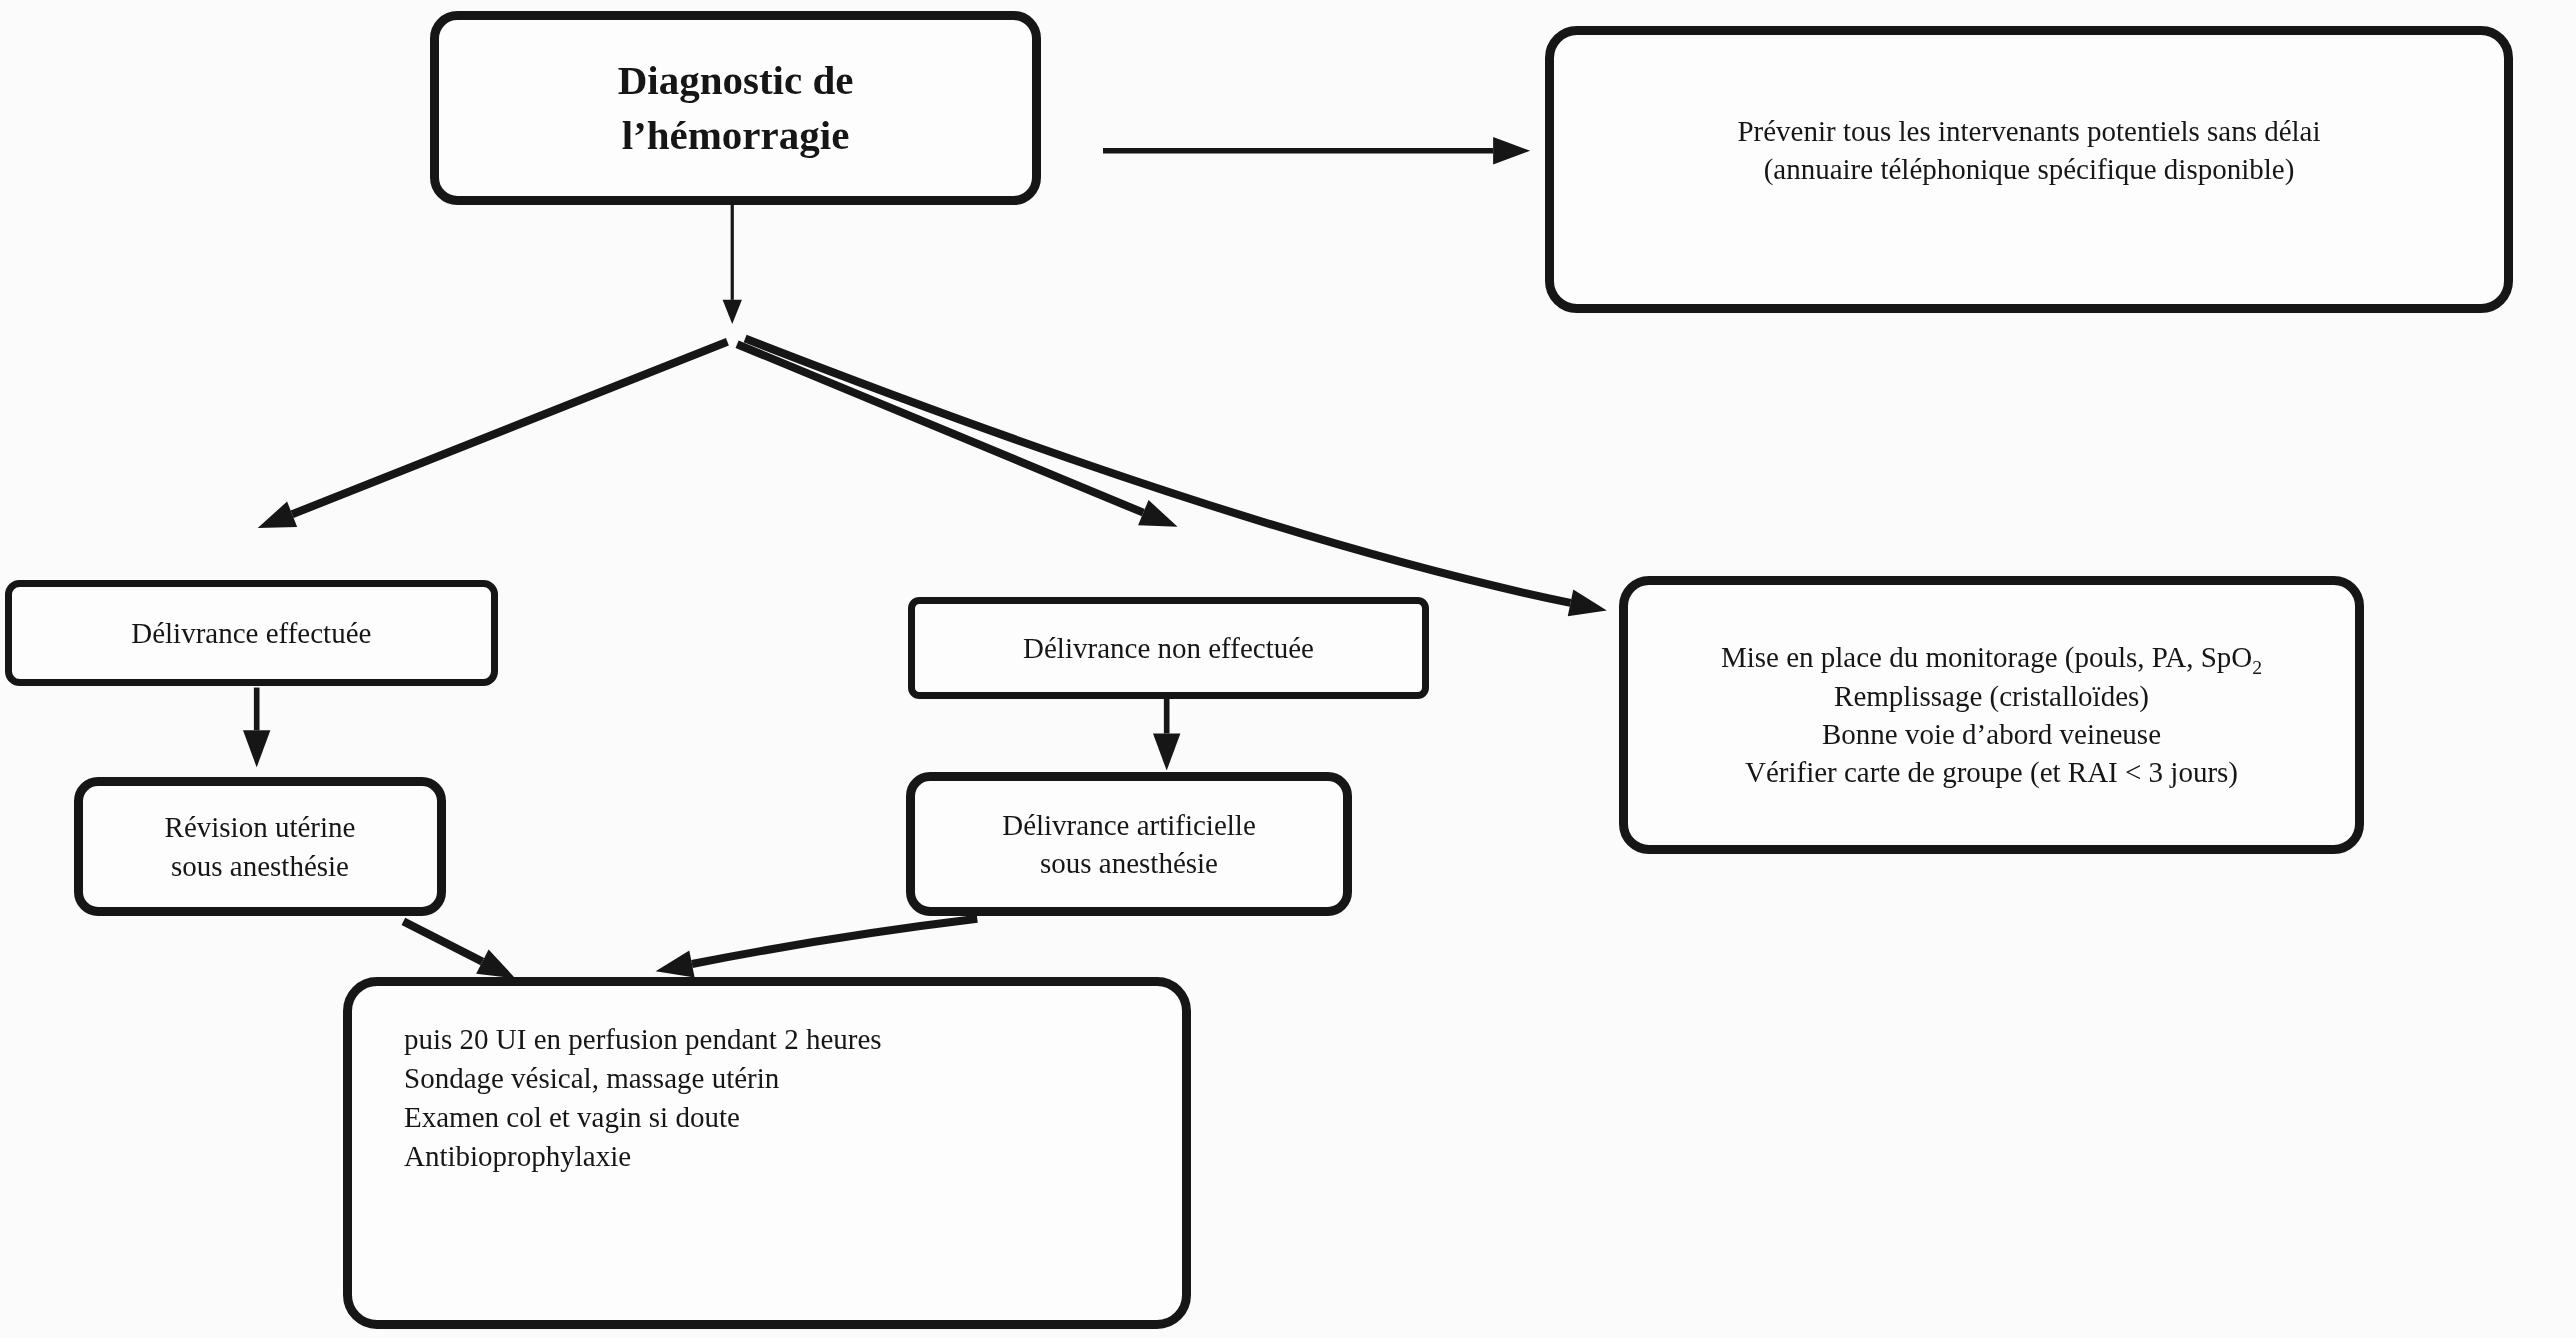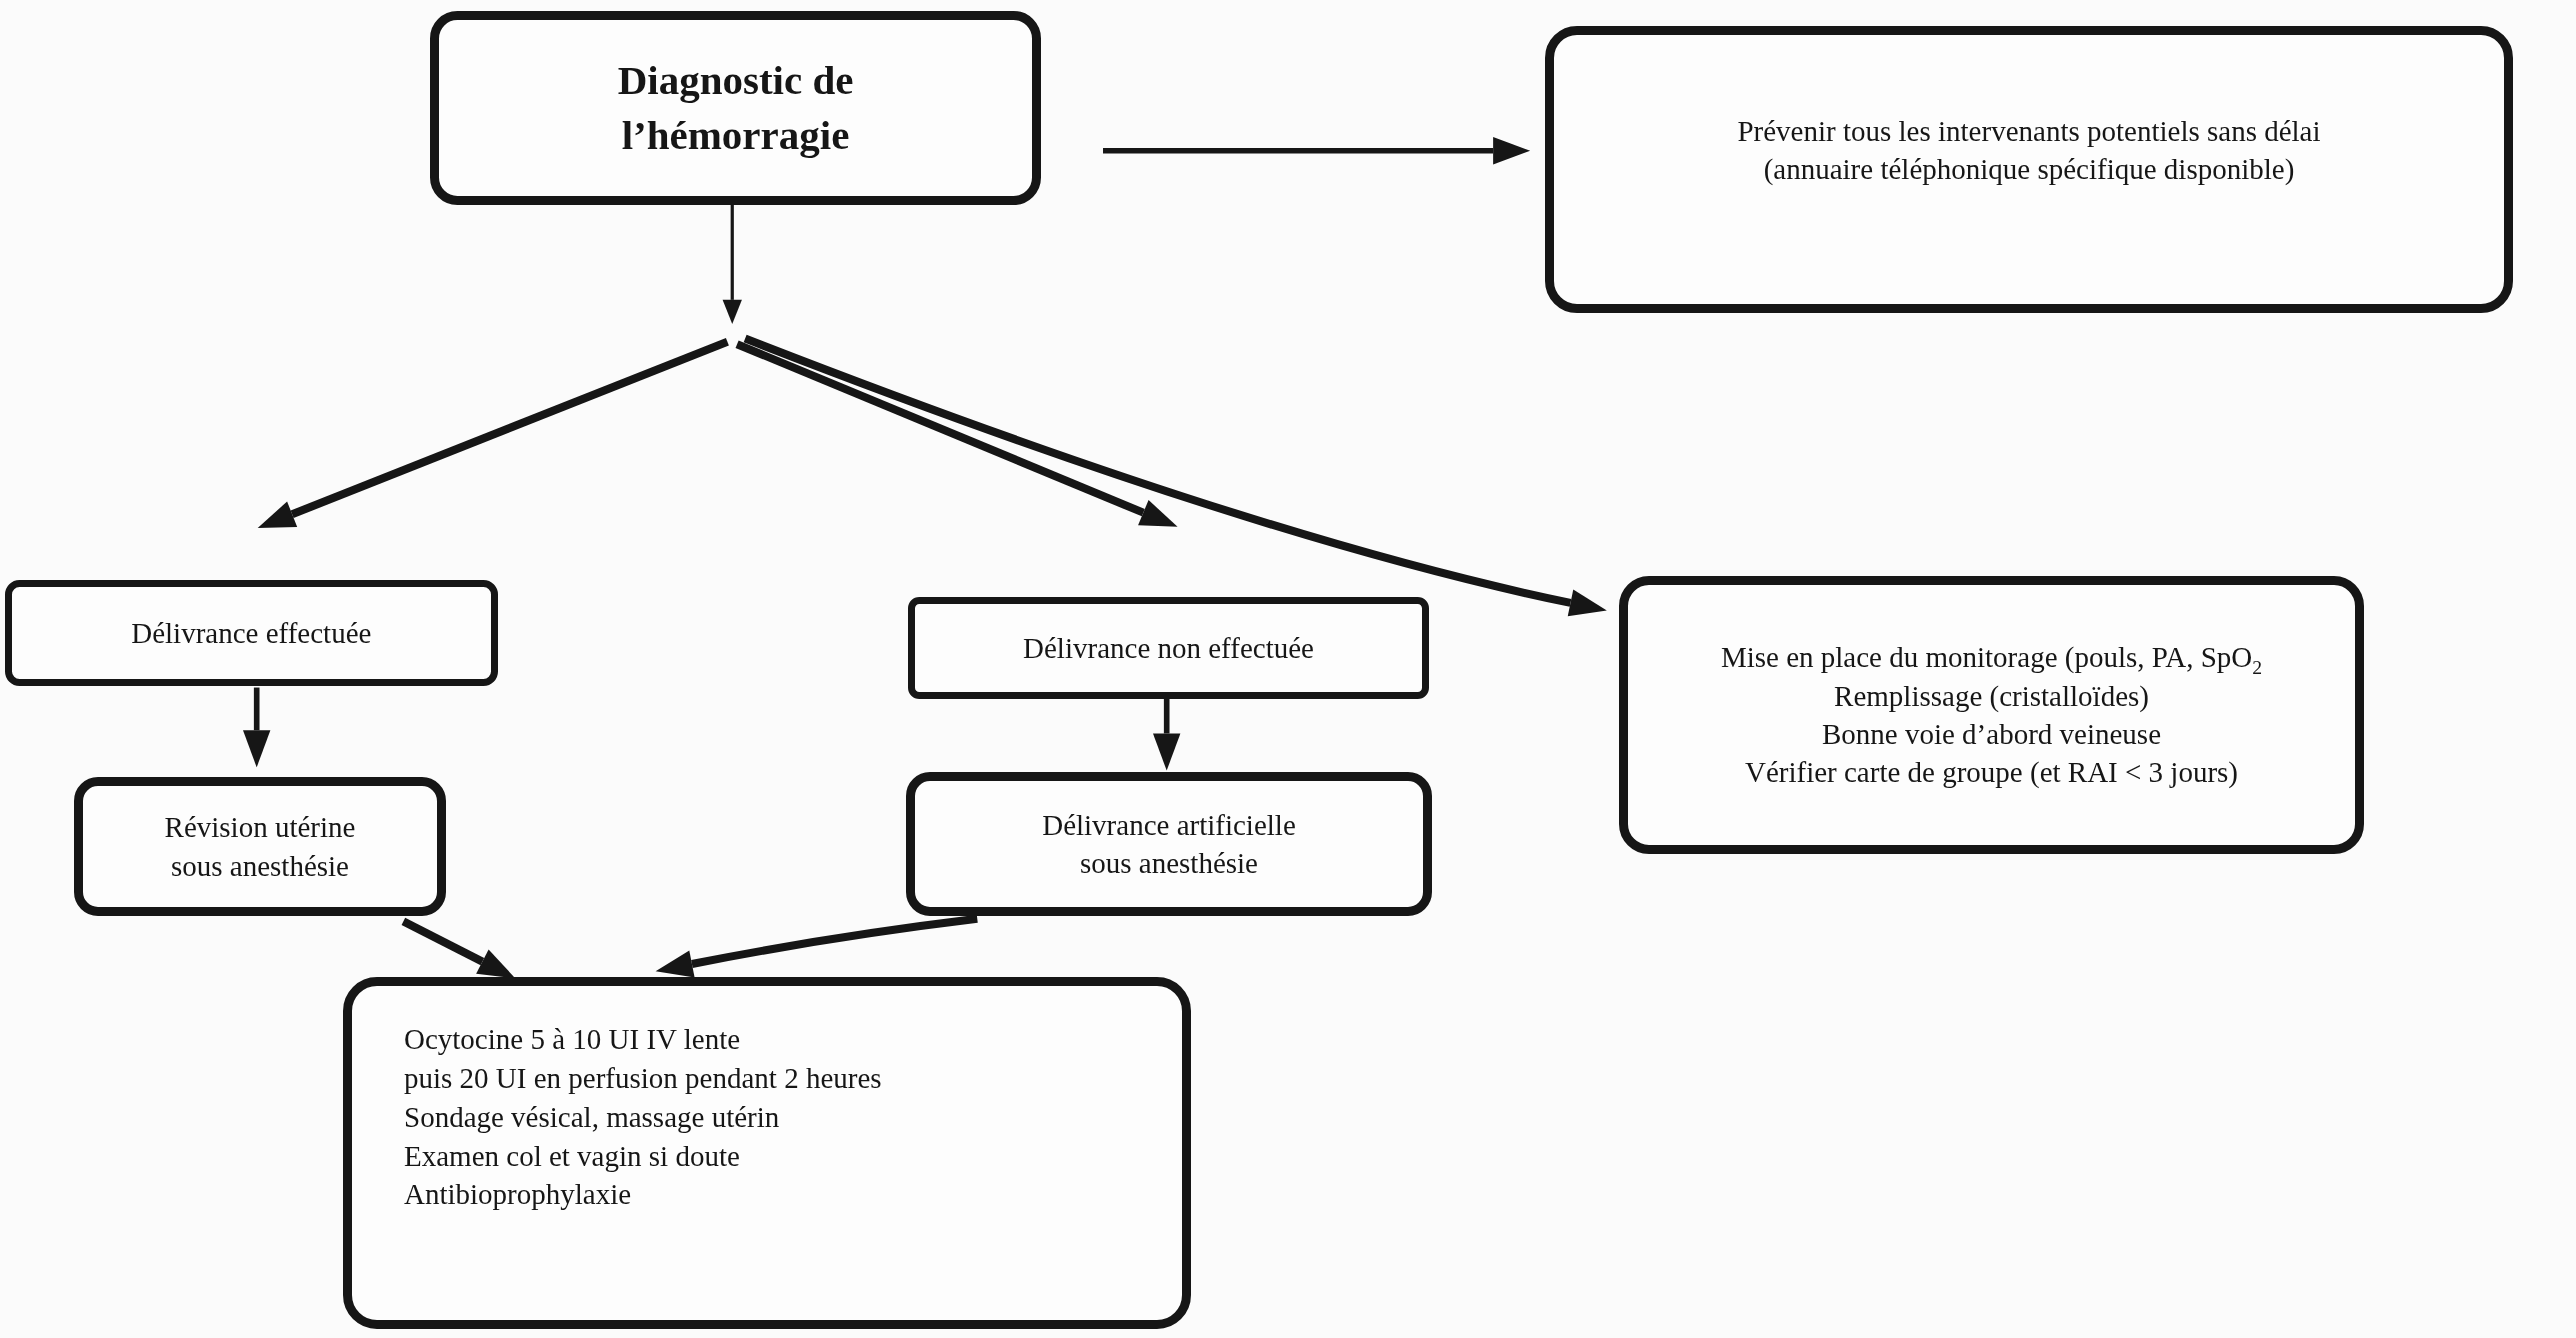--- a/index.html
+++ b/index.html
@@ -26,21 +26,21 @@
   #box-diagnostic{
     left:430px;top:11.3px;width:611px;height:194px;
     border-width:9.7px;border-radius:27.4px;
     font-size:41px;font-weight:bold;line-height:1.35;
   }
   #box-prevenir{left:1545px;top:26px;width:968px;height:287px;border-width:9px;border-radius:32px;}
   #box-deliv-eff{left:4.8px;top:580px;width:493px;height:106px;border-width:7.3px;border-radius:14.5px;}
   #box-deliv-non{left:908px;top:597px;width:521px;height:102px;border-width:7.3px;border-radius:11.3px;}
   #box-monitorage{left:1619px;top:576px;width:745px;height:278px;border-width:9px;border-radius:30px;}
   #box-revision{left:74px;top:777px;width:372px;height:139px;border-width:9px;border-radius:24px;}
-  #box-artificielle{left:906px;top:772px;width:526px;height:144px;border-width:9px;border-radius:24px;}
+  #box-artificielle{left:906px;top:772px;width:446px;height:144px;border-width:9px;border-radius:24px;}
   #box-ocytocine{
     left:343px;top:977px;width:848px;height:352px;
     border-width:9.7px;border-radius:34px;
     justify-content:flex-start;align-items:flex-start;
     text-align:left;padding:34px 22.6px 0 52px;line-height:1.34;
   }
   svg.wires{position:absolute;left:0;top:0;z-index:0;}
   .box{z-index:1;}
 </style>
 </head>
@@ -98,19 +98,18 @@
   <div class="line">Révision utérine</div>
   <div class="line">sous anesthésie</div>
 </div>
 
 <div class="box" id="box-artificielle">
   <div class="line">Délivrance artificielle</div>
   <div class="line">sous anesthésie</div>
 </div>
 
 <div class="box" id="box-ocytocine">
-  <div class="line">Ocytocine 5 à 10 UI IV lente</div>
   <div class="line">puis 20 UI en perfusion pendant 2 heures</div>
   <div class="line">Sondage vésical, massage utérin</div>
   <div class="line">Examen col et vagin si doute</div>
   <div class="line">Antibioprophylaxie</div>
 </div>
 
 
 </body></html>

